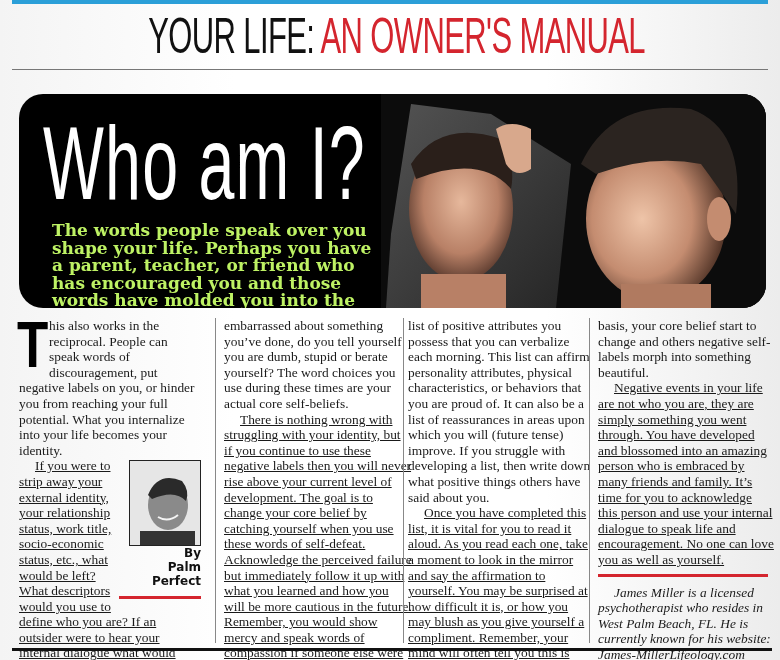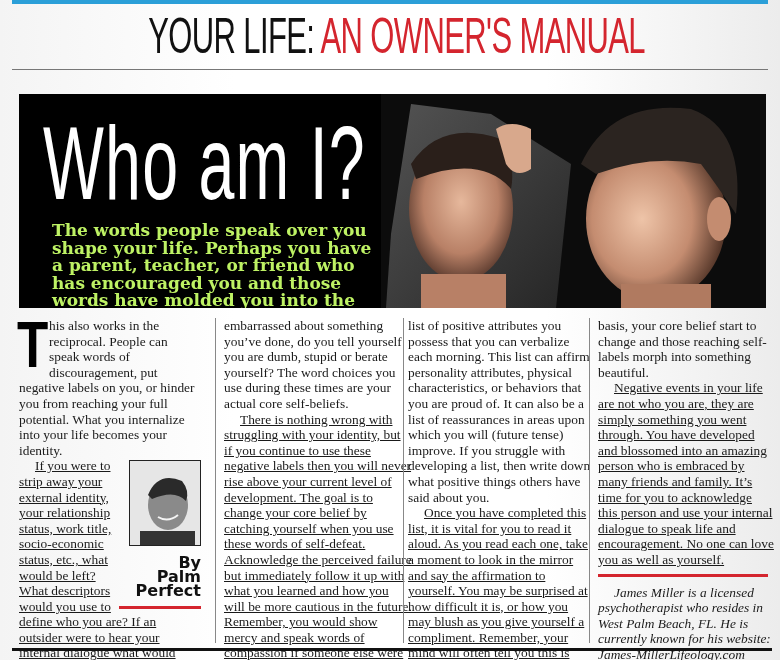--- a/index.html
+++ b/index.html
@@ -14,21 +14,21 @@
     position:absolute; left:0; top:6px; width:780px; height:62px;
     text-align:center; font-family:"Liberation Sans", sans-serif;
     font-size:50px; line-height:60px; letter-spacing:-1px;
     transform: scaleX(0.62); transform-origin: 390px 0;
     white-space:nowrap;
   }
   .masthead .black { color:#111; font-weight:normal; }
   .masthead .red { color:#d4252e; }
   .masthead-rule { position:absolute; left:12px; top:69px; width:756px; height:1px; background:#777; }
 
-  .hero { position:absolute; left:19px; top:94px; width:747px; height:214px; background:#000; overflow:hidden; }
+  .hero { position:absolute; left:19px; top:94px; width:747px; height:214px; background:#000; overflow:hidden;border-radius:24px; }
   .hero-title {
     position:absolute; left:24px; top:4px; color:#fff;
     font-family:"Liberation Sans", sans-serif; font-size:104px; line-height:130px;
     transform: scaleX(0.62); transform-origin:0 0; white-space:nowrap; letter-spacing:2px;
   }
   .hero-deck {
     position:absolute; left:33px; top:128px; width:320px; color:#bef264;
     font-family:"DejaVu Serif", serif; font-weight:bold; font-size:17px; line-height:17.5px;
   }
   .hero-photo { position:absolute; left:362px; top:0; width:385px; height:214px; background:#111; }
@@ -51,22 +51,22 @@
     transform:scaleX(0.8); transform-origin:0 0; width:26px;
   }
   .byline-box {
     float:right; width:76px; margin:0 0 4px 8px; text-align:right;
   }
   .author-photo {
     width:70px; height:84px; border:1.5px solid #222; background:#e9e9e9;
     margin-left:4px; margin-top:2px; overflow:hidden;
   }
   .byline-text {
-    font-family:"DejaVu Sans", sans-serif; font-weight:bold; font-size:16px; line-height:14px;
-    margin-top:10px; color:#111;
+    font-family:"DejaVu Sans", sans-serif; font-weight:bold; font-size:12px; line-height:14px;
+    margin-top:0; color:#111;
   }
   .red-rule { height:3px; background:#d4252e; margin-top:8px; width:82px; margin-left:-6px; }
   .red-rule-wide { height:3px; background:#d4252e; margin:6px 0 8px 0; width:170px; }
   .bio { font-style:italic; text-indent:16px; }
   .bottom-rule { position:absolute; left:12px; top:648px; width:760px; height:3px; background:#111; }
 </style>
 </head>
 <body>
 
 <div class="top-bar"></div>
@@ -142,20 +142,20 @@
     <p class="indent">There is nothing wrong with struggling with your identity, but if you continue to use these negative labels then you will never rise above your current level of development. The goal is to change your core belief by catching yourself when you use these words of self-defeat. Acknowledge the perceived failure but immediately follow it up with what you learned and how you will be more cautious in the future. Remember, you would show mercy and speak words of compassion if someone else were to make these same mistakes. Why wouldn’t you speak those same words to yourself?</p>
 
   </div>
 
   <div class="col col3">
     <p>list of positive attributes you possess that you can verbalize each morning. This list can affirm personality attributes, physical characteristics, or behaviors that you are proud of.  It can also be a list of reassurances in areas upon which you will (future tense) improve. If you struggle with developing a list, then write down what positive things others have said about you.</p>
     <p class="indent">Once you have completed this list, it is vital for you to read it aloud. As you read each one, take a moment to look in the mirror and say the affirmation to yourself. You may be surprised at how difficult it is, or how you may blush as you give yourself a compliment. Remember, your mind will often tell you this is silly, or what you are saying is not true. This is when you have to choose to believe that what you are saying is true even if it doesn’t seem like it at the moment. When you practice this on a daily</p>
   </div>
 
   <div class="col col4">
-    <p>basis, your core belief start to change and those reaching self-labels morph into something beautiful.</p>
+    <p>basis, your core belief start to change and others negative self-labels morph into something beautiful.</p>
     <p class="indent">Negative events in your life are not who you are, they are simply something you went through. You have developed and blossomed into an amazing person who is embraced by many friends and family. It’s time for you to acknowledge this person and use your internal dialogue to speak life and encouragement. No one can love you as well as yourself.</p>
     <div class="red-rule-wide"></div>
     <p class="bio">James Miller is a licensed psychotherapist who resides in West Palm Beach, FL. He is currently known for his website: James-MillerLifeology.com where he gives daily advice in ways to simplify and transform one’s life. He virtually launched James Miller | Lifeology Academy where his students can take his first course: Spirit, Mind, Body – The Perfect Triad.</p>
   </div>
 </div>
 
 <div class="bottom-rule"></div>
 
 </body></html>

